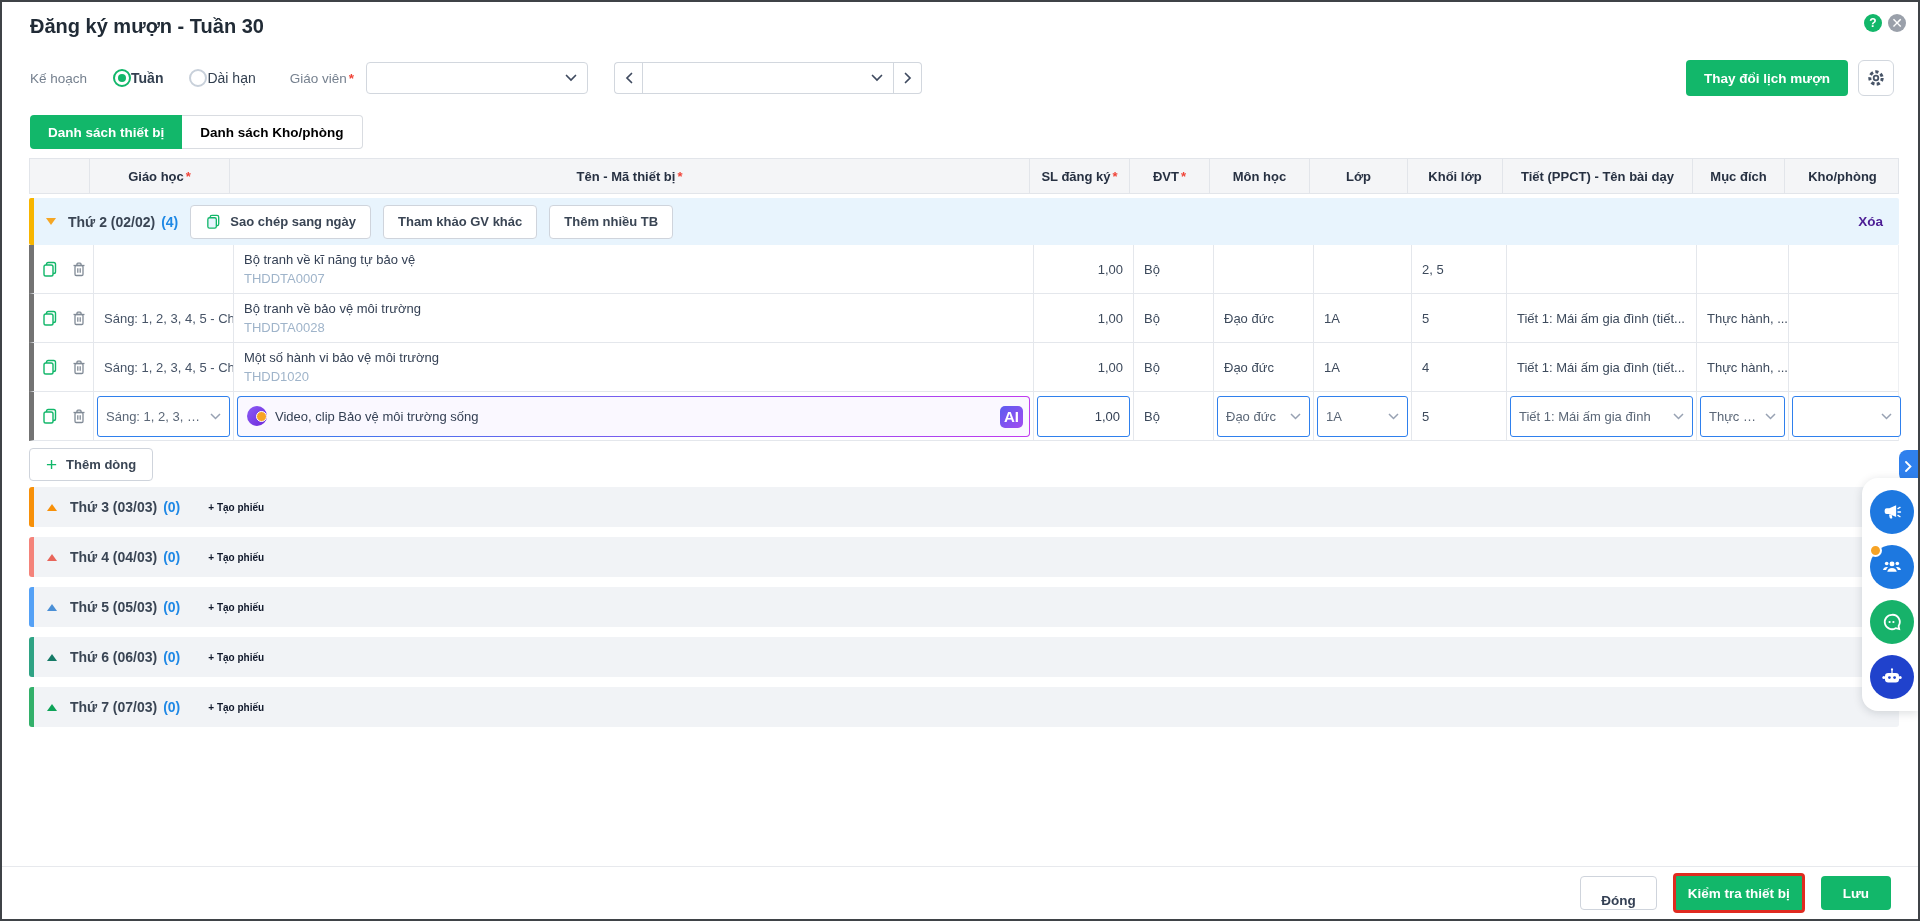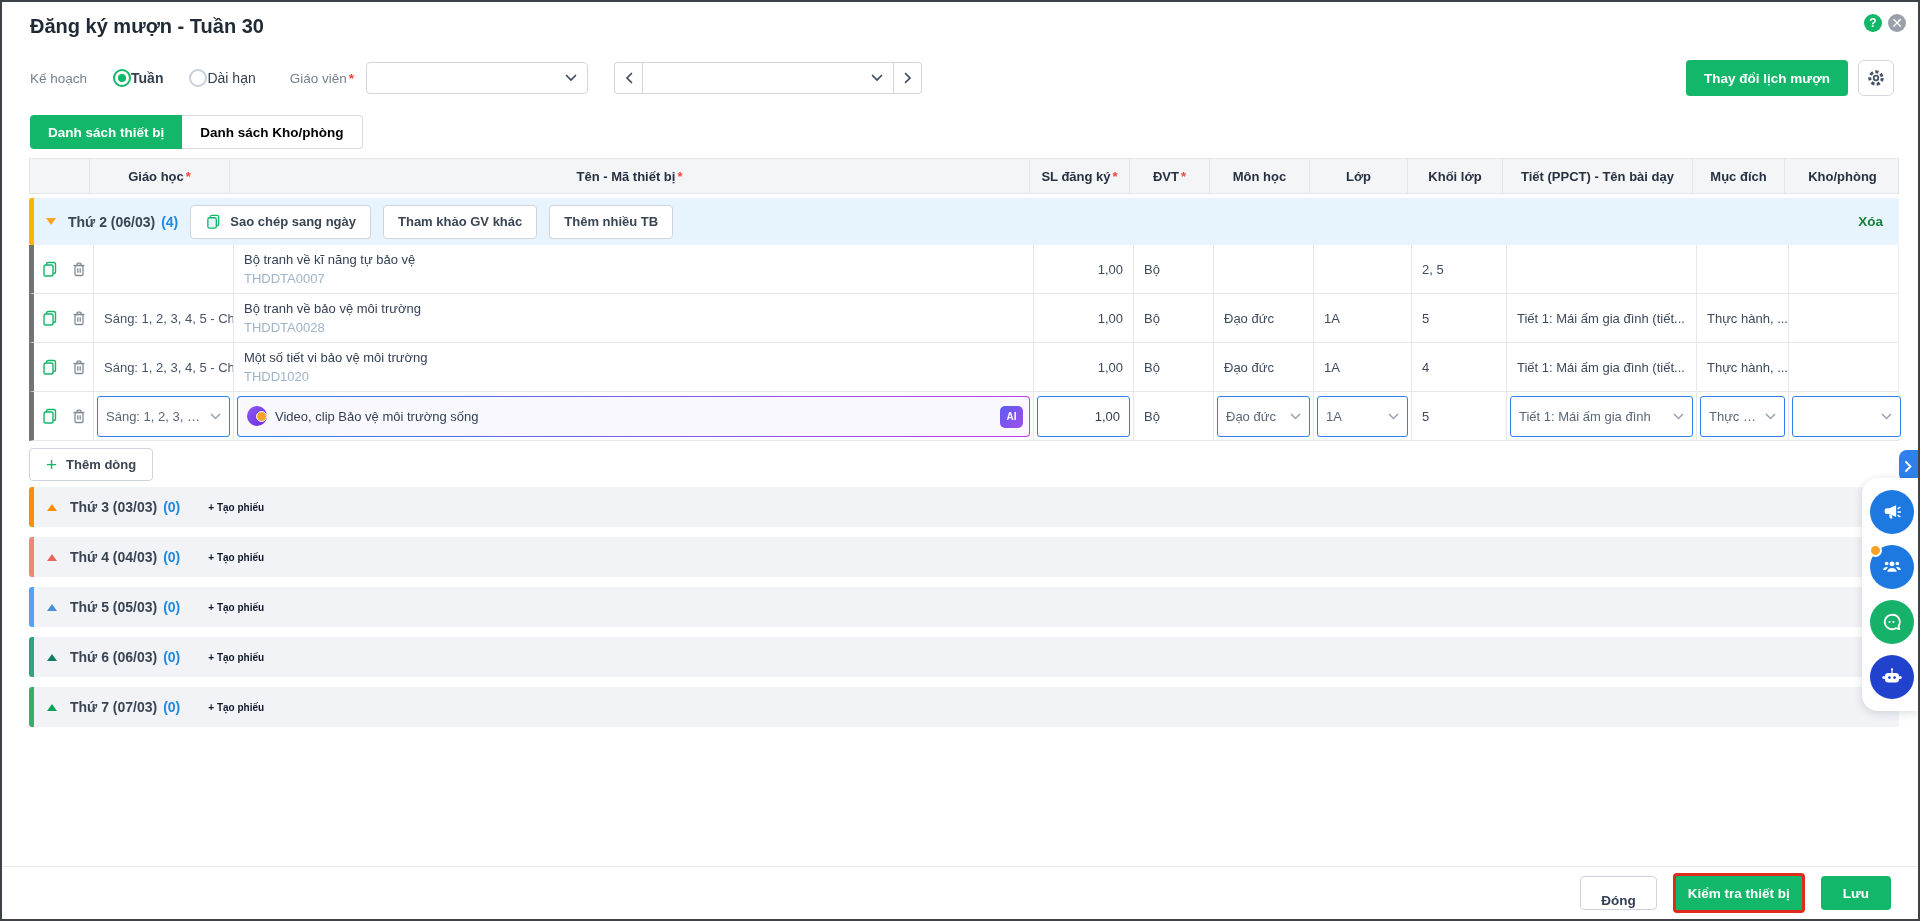--- a/index.html
+++ b/index.html
@@ -55,21 +55,21 @@
     border-right:1px solid #e2e5ea; height:100%; }
   .th:last-child { border-right:none; }
   .group-row { margin-top:4px; height:47px; background:#e8f4fd; border-left:5px solid #f7b500; border-radius:2px;
     display:flex; align-items:center; padding-left:12px; }
   .tri-down { width:0; height:0; border-left:5px solid transparent; border-right:5px solid transparent;
     border-top:7px solid #f5a623; margin-right:12px; }
   .grp-label { font-size:14px; font-weight:700; color:#3a4554; }
   .grp-count { font-size:14px; font-weight:700; color:#1e88e5; margin-left:6px; }
   .grp-btn { height:34px; background:#fff; border:1px solid #cfd4dc; border-radius:4px; display:flex; align-items:center;
     gap:8px; padding:0 14px; font-size:13px; font-weight:700; color:#3a4554; margin-left:12px; cursor:pointer; font-family:inherit; }
-  .grp-del { margin-left:auto; padding-right:16px; color:#15803d; font-size:13.5px; font-weight:700; cursor:pointer; }
+  .grp-del { margin-left:auto; padding-right:16px; color:#4c1d95; font-size:13.5px; font-weight:700; cursor:pointer; }
   .trow { border-bottom:1px solid #e4e7ec; border-left:5px solid #737373; border-right:1px solid #eef0f3; height:49px; background:#fff; }
   .td { border-right:1px solid #e4e7ec; padding:4px 10px; display:flex; flex-direction:column; justify-content:center;
     overflow:hidden; white-space:nowrap; }
   .td:last-child { border-right:none; }
   .td.icons { flex-direction:row; align-items:center; justify-content:center; gap:12px; }
   .td.qty { align-items:flex-end; }
   .dname { color:#344054; line-height:1.5; }
   .dcode { color:#9fb4ca; line-height:1.4; }
   .period { color:#475467; }
   .ic { display:flex; cursor:pointer; }
@@ -80,21 +80,21 @@
   .sel-blue span.val { overflow:hidden; text-overflow:ellipsis; color:#5b6777; }
   .inp-blue { border:1px solid #2f80ed; border-radius:3px; background:#fff; height:41px; display:flex; align-items:center;
     justify-content:flex-end; padding:0 9px; width:100%; color:#344054; }
   .device-input { height:41px; width:100%; border-radius:4px; position:relative; display:flex; align-items:center; gap:8px;
     padding:0 34px 0 9px; border:1.5px solid transparent; white-space:nowrap; overflow:hidden;
     background:linear-gradient(#faf8ff,#faf8ff) padding-box, linear-gradient(90deg,#2f80ed,#c13af0) border-box; }
   .dev-ic { width:20px; height:20px; min-width:20px; border-radius:50%; background:linear-gradient(135deg,#8b5cf6,#6d28d9); position:relative; }
   .dev-ic::after { content:""; position:absolute; right:0px; top:5px; width:9px; height:9px; border-radius:50%;
     background:#f7a325; border:1.5px solid #fff; }
   .dev-text { color:#344054; }
-  .ai-badge { position:absolute; right:6px; top:9px; width:23px; height:22px; border-radius:5px; color:#fff; font-size:10px;
+  .ai-badge { position:absolute; right:6px; top:9px; width:23px; height:22px; border-radius:5px; color:#fff; font-size:15px;
     font-weight:700; display:flex; align-items:center; justify-content:center;
     background:linear-gradient(135deg,#5b5bf0,#a34df0);text-align:center; }
   
   .add-row { position:absolute; top:446px; left:27px; height:33px; background:#fff; border:1px solid #cfd4dc; border-radius:4px;
     display:flex; align-items:center; gap:9px; padding:0 16px; font-size:13px; font-weight:700; color:#3a4554; cursor:pointer; font-family:inherit; }
   .plus { color:#12b76a; font-size:19px; font-weight:400; line-height:1; }
   
   .days { position:absolute; top:485px; left:27px; width:1870px; }
   .day-row { height:40px; margin-bottom:10px; background:#f1f3f6; border-left:5px solid var(--accent,#ccc); border-radius:3px;
     display:flex; align-items:center; padding-left:13px; }
@@ -227,21 +227,21 @@
       <div class="th">
           <span>Mục đích</span>
         </div>
       <div class="th">
           <span>Kho/phòng</span>
         </div>
     </div>
 
     <div class="group-row">
       <span class="tri-down"></span>
-      <span class="grp-label">Thứ 2 (06/03)</span>
+      <span class="grp-label">Thứ 2 (02/02)</span>
       <span class="grp-count">(4)</span>
       <button class="grp-btn">
         <svg width="17" height="17" viewBox="0 0 18 18" fill="none">
           <rect x="5.5" y="2.5" width="9" height="11" rx="1.8" stroke="#12b76a" stroke-width="1.4"></rect>
           <rect x="3" y="5" width="9" height="11" rx="1.8" fill="#e8f4fd" stroke="#12b76a" stroke-width="1.4"></rect>
         </svg>
         <span>Sao chép sang ngày</span>
       </button>
       <button class="grp-btn">Tham khảo GV khác</button>
       <button class="grp-btn">Thêm nhiều TB</button>
@@ -324,21 +324,21 @@
             <svg width="16" height="17" viewBox="0 0 16 17" fill="none" stroke="#808a96" stroke-width="1.3">
               <path d="M2.5 4.5h11"></path>
               <path d="M6 4.3V3c0-.5.4-.9.9-.9h2.2c.5 0 .9.4.9.9v1.3"></path>
               <rect x="4" y="4.5" width="8" height="10" rx="1.2"></rect>
               <path d="M6.8 7.3v4.4M9.2 7.3v4.4"></path>
             </svg>
           </span>
       </div>
       <div class="td period">Sáng: 1, 2, 3, 4, 5 - Chiề...</div>
       <div class="td">
-        <div class="dname">Một số tiết vi bảo vệ môi trường</div>
+        <div class="dname">Một số hành vi bảo vệ môi trường</div>
         <div class="dcode">THDD1020</div>
       </div>
       <div class="td qty">1,00</div>
       <div class="td">Bộ</div>
       <div class="td">Đạo đức</div>
       <div class="td">1A</div>
       <div class="td">4</div>
       <div class="td">Tiết 1: Mái ấm gia đình (tiết...</div>
       <div class="td">Thực hành, ...</div>
       <div class="td"></div>

